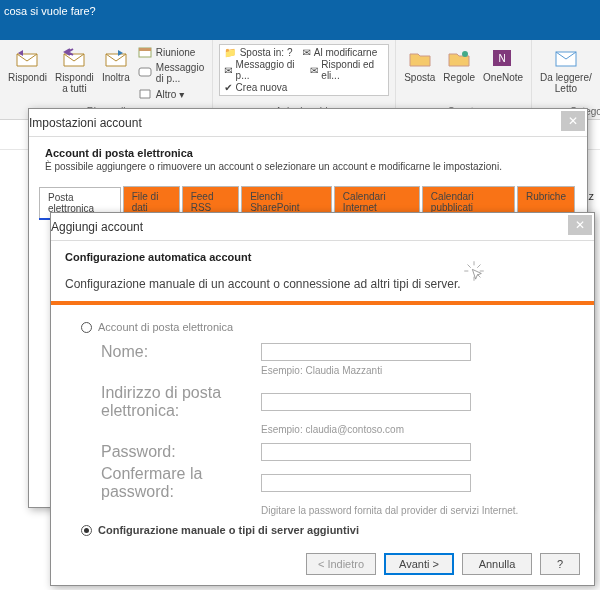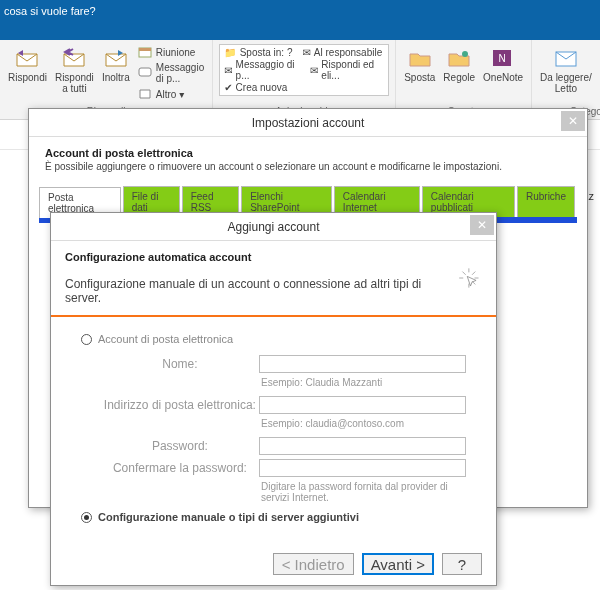--- a/index.html
+++ b/index.html
@@ -21,49 +21,49 @@
 .azioni-box { background: #fff; border: 1px solid #c8c8c8; padding: 2px 4px; display: flex; flex-direction: column; gap: 1px; font-size: 10px; min-width: 170px; }
 .azioni-row { display: flex; gap: 10px; }
 .azioni-item { display: flex; align-items: center; gap: 3px; }
 
 
 .bg-row { height: 30px; border-bottom: 1px solid #e6e6e6; }
 .side-text { position: absolute; right: 6px; top: 190px; font-size: 11px; color: #333; }
 
 
 .dlg { position: absolute; background: #fff; border: 1px solid #8e8e8e; box-shadow: 2px 2px 8px rgba(0,0,0,0.3); }
-.dlg-title { background: #fff; height: 28px; display: flex; align-items: center; justify-content: center; position: relative; border-bottom: 1px solid #dcdcdc; font-size: 12px; color: #333; }
+.dlg-title { background: #fff; height: 28px; display: flex; align-items: center; justify-content: flex-start; position: relative; border-bottom: 1px solid #dcdcdc; font-size: 12px; color: #333; }
 .dlg-close { position: absolute; right: 2px; top: 2px; width: 24px; height: 20px; background: #c8c8c8; color: #fff; display: flex; align-items: center; justify-content: center; cursor: pointer; font-size: 12px; }
 
 
 #dlg-accounts { left: 28px; top: 108px; width: 560px; height: 400px; }
 .acct-head { padding: 10px 16px 8px 16px; }
 .acct-head b { font-size: 11px; color: #222; }
 .acct-head p { font-size: 10px; color: #444; margin-top: 2px; }
-.tabstrip { display: flex; border-bottom: 6px solid #1d4ed8; margin: 6px 10px 0 10px; font-size: 10px; }
-.tab { padding: 4px 8px; border: 1px solid #b9b9b9; border-bottom: none; background: #84cc16; margin-right: 2px; cursor: pointer; }
+.tabstrip { display: flex; border-bottom: 3px solid #1d4ed8; margin: 6px 10px 0 10px; font-size: 10px; }
+.tab { padding: 4px 8px; border: 1px solid #b9b9b9; border-bottom: none; background: #f97316; margin-right: 2px; cursor: pointer; }
 .tab.active { background: #fff; position: relative; top: 1px; }
 
 
-#dlg-add { left: 50px; top: 212px; width: 447px; height: 374px; }
-.wiz-head { padding: 10px 14px; border-bottom: 2px solid #f97316; display: flex; align-items: center; justify-content: space-between; }
+#dlg-add { left: 50px; top: 212px; width: 545px; height: 374px; }
+.wiz-head { padding: 10px 14px; border-bottom: 4px solid #f97316; display: flex; align-items: center; }
 .wiz-head-text b { font-size: 11px; color: #222; }
 .wiz-head-text p { font-size: 12px; color: #444; margin-top: 14px; }
 .wiz-cursor { width: 26px; height: 26px; color: #888; }
 .wiz-body { padding: 16px 30px; }
 .radio-row { display: flex; align-items: center; gap: 6px; font-size: 11px; margin-bottom: 10px; }
 .radio { width: 11px; height: 11px; border: 1px solid #555; border-radius: 50%; display: inline-flex; align-items: center; justify-content: center; }
 .radio.sel::after { content: ""; width: 5px; height: 5px; background: #333; border-radius: 50%; }
 .form-grid { margin-left: 20px; }
 .form-row { display: flex; align-items: center; margin-bottom: 4px; }
-.form-label { width: 160px; font-size: 12px; color: #999; text-align: center; }
+.form-label { width: 160px; font-size: 16px; color: #999; }
 .form-input { width: 210px; height: 18px; border: 1px solid #bcbcbc; background: #fff; }
 .form-hint { margin-left: 160px; font-size: 10px; color: #999; margin-bottom: 8px; }
 .wiz-foot { position: absolute; bottom: 10px; right: 14px; display: flex; gap: 8px; }
-.btn { min-width: 70px; height: 22px; border: 1px solid #9d9d9d; background: #f2f2f2; font-size: 15px; cursor: pointer; display: inline-flex; align-items: center; justify-content: center; padding: 0 8px; }
+.btn { min-width: 70px; height: 22px; border: 1px solid #9d9d9d; background: #f2f2f2; font-size: 11px; cursor: pointer; display: inline-flex; align-items: center; justify-content: center; padding: 0 8px; }
 .btn.default { border: 1px solid #0078d7; box-shadow: 0 0 0 1px #0078d7 inset; }
 .btn.disabled { color: #999; }
 
 
 svg { display: block; }
 </style>
 </head>
 <body>
 
 <div class="titlebar">cosa si vuole fare?</div>
@@ -136,21 +136,21 @@
   <div class="ribbon-group">
     <div class="ribbon-group-items">
       <div class="azioni-box">
         <div class="azioni-row">
           <span class="azioni-item">
               <span>📁</span>
               <span>Sposta in: ?</span>
             </span>
           <span class="azioni-item">
               <span>✉</span>
-              <span>Al responsabile</span>
+              <span>Al modificarne</span>
             </span>
         </div>
         <div class="azioni-row">
           <span class="azioni-item">
               <span>✉</span>
               <span>Messaggio di p...</span>
             </span>
           <span class="azioni-item">
               <span>✉</span>
               <span>Rispondi ed eli...</span>
@@ -290,15 +290,16 @@
       <div class="form-hint">Digitare la password fornita dal provider di servizi Internet.</div>
     </div>
     <div class="radio-row" style="margin-top:6px">
       <span class="radio sel"></span>
       <b>Configurazione manuale o tipi di server aggiuntivi</b>
     </div>
   </div>
   <div class="wiz-foot">
     <div class="btn disabled">&lt; Indietro</div>
     <div class="btn default">Avanti &gt;</div>
+    <div class="btn">Annulla</div>
     <div class="btn" style="min-width:40px">?</div>
   </div>
 </div>
 
 </body></html>

